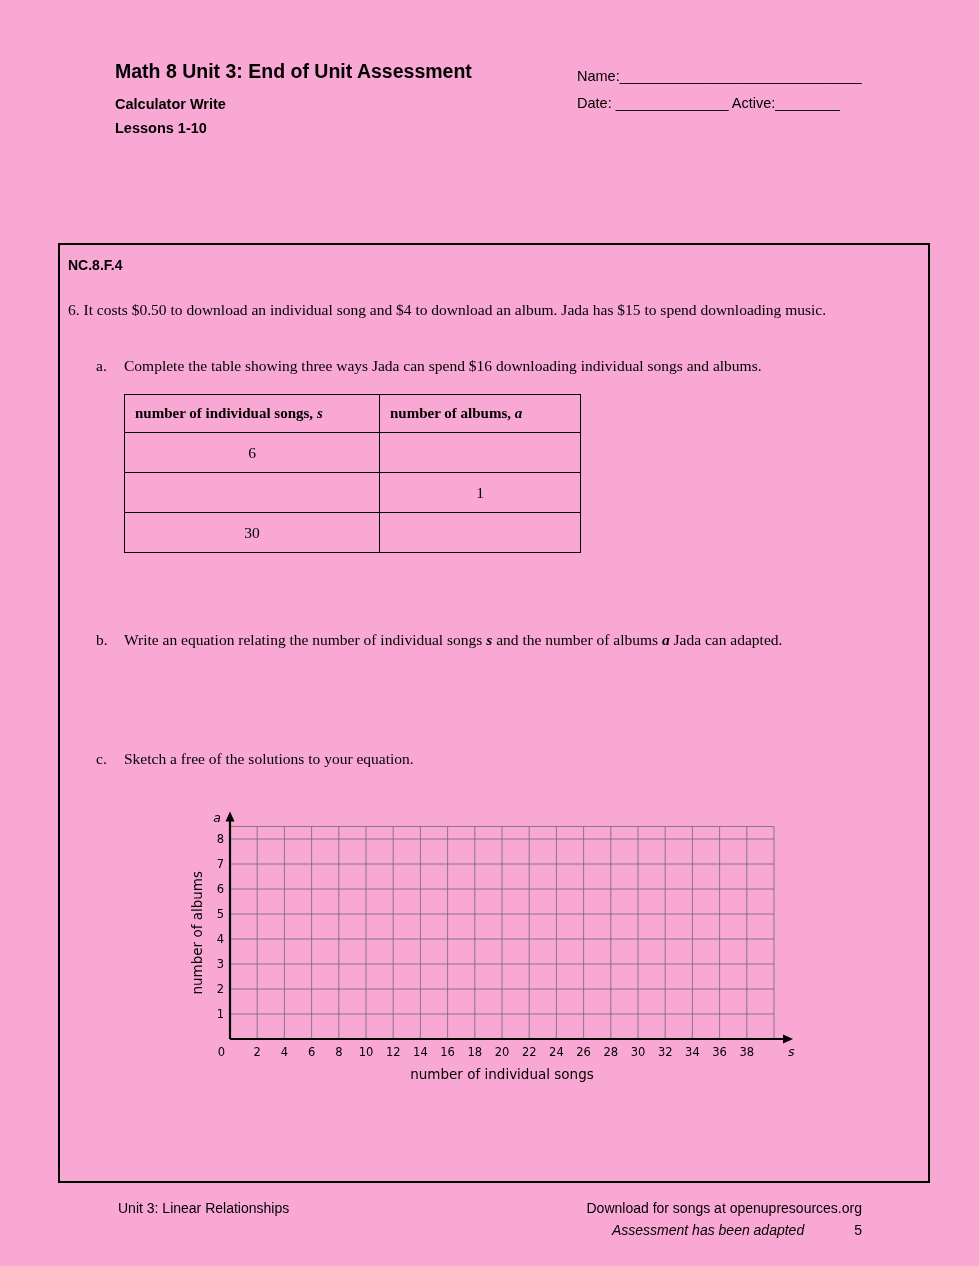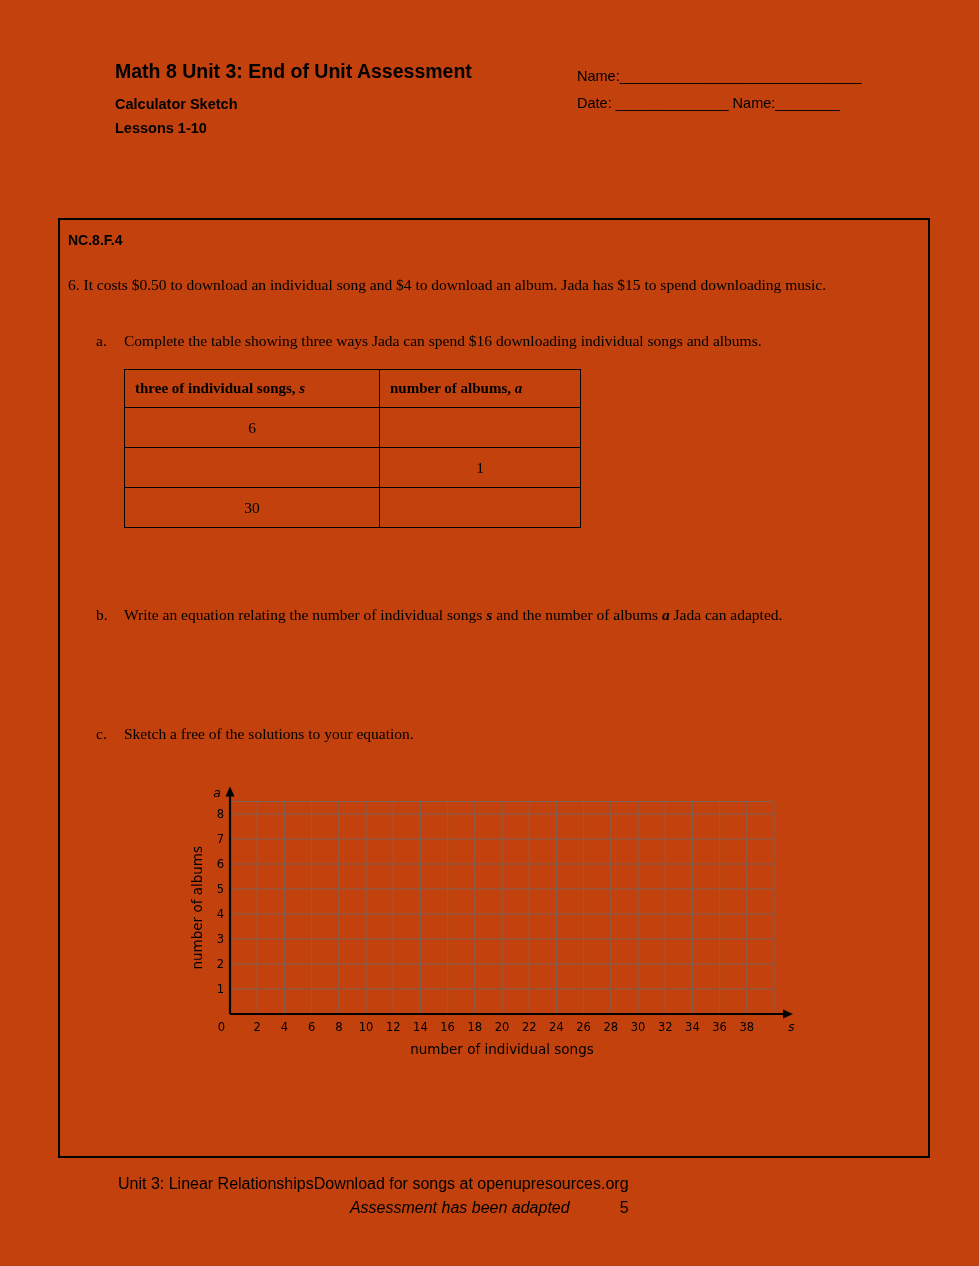--- a/index.html
+++ b/index.html
@@ -2,31 +2,31 @@
 <html><head>
 <meta charset="utf-8">
 <style>
   * { margin:0; padding:0; box-sizing:border-box; }
   html { background:#ffffff; }
   body {
     width:979px; height:1266px;
     background:#ffffff; color:#000;
     font-family:"Liberation Serif", serif;
   }
-  .page { width:979px; height:1266px; padding:60px 49px 0 58px; background:#c2410c; }
+  .page { width:979px; height:1266px; padding:60px 49px 0 58px; background:#f9a8d4; }
 
   
   .header { display:flex; margin-left:57px; }
   .header-left { width:462px; }
   .doc-title { font-family:"Liberation Sans", sans-serif; font-size:19.5px; font-weight:bold; margin-bottom:9px; }
   .subtitle { font-family:"Liberation Sans", sans-serif; font-size:14.5px; font-weight:bold; line-height:24px; }
   .header-right { font-family:"Liberation Sans", sans-serif; font-size:14.5px; line-height:27px; padding-top:3px; white-space:nowrap; }
 
   
-  .problem-box { margin-top:78px; width:872px; height:940px; border:2px solid #000; padding:12px 10px 0 8px; }
+  .problem-box { margin-top:103px; width:872px; height:940px; border:2px solid #000; padding:12px 10px 0 8px; }
   .standard { font-family:"Liberation Sans", sans-serif; font-size:14px; font-weight:bold; }
   .question { margin-top:25px; font-size:15.5px; line-height:24px; max-width:775px;font-family:Liberation Serif, serif; }
 
   .part { display:flex; margin-left:28px; font-size:15.5px; line-height:24px; }
   .part-label { width:28px; flex:none; }
   .part-text { max-width:730px; }
   .part-a { margin-top:32px; }
   .part-b { margin-top:75px; }
   .part-c { margin-top:95px; }
   .var { font-weight:bold; font-style:italic; }
@@ -43,57 +43,57 @@
   .graph-wrap { margin:33px 0 0 120px; }
   #graph-svg .grid { stroke:#6b6b6b; stroke-width:0.8; fill:none; }
   #graph-svg .axis { stroke:#000; stroke-width:2.2; }
   #graph-svg polygon { fill:#000; }
   #graph-svg .t { font-family:"DejaVu Sans", sans-serif; fill:#000; }
   #graph-svg .tick { font-size:11.5px; }
   #graph-svg .axis-title { font-size:13.5px; }
   #graph-svg .var-label { font-size:12.5px; font-style:italic; }
 
   
-  .footer { display:flex; justify-content:flex-start; margin:17px 68px 0 60px;
-            font-family:"Liberation Sans", sans-serif; font-size:16px; }
+  .footer { display:flex; justify-content:space-between; margin:17px 68px 0 60px;
+            font-family:"Liberation Sans", sans-serif; font-size:14px; }
   .footer-right { text-align:right; }
   .adapted-line { margin-top:6px; display:flex; justify-content:flex-end; align-items:baseline; gap:50px; }
   .adapted { font-style:italic; }
 </style>
 </head>
 <body>
 
 <div class="page">
 
   <div class="header">
     <div class="header-left">
       <h1 class="doc-title">Math 8 Unit 3: End of Unit Assessment</h1>
-      <div class="subtitle">Calculator Sketch</div>
+      <div class="subtitle">Calculator Write</div>
       <div class="subtitle">Lessons 1-10</div>
     </div>
     <div class="header-right">
       <div class="info-line">Name:______________________________</div>
-      <div class="info-line">Date: ______________ Name:________</div>
+      <div class="info-line">Date: ______________ Active:________</div>
     </div>
   </div>
 
   <div class="problem-box">
     <div class="standard">NC.8.F.4</div>
 
     <p class="question">6.  It costs $0.50 to download an individual song and $4 to download an album. Jada has $15 to spend downloading music.</p>
 
     <div class="part part-a">
       <span class="part-label">a.</span>
       <div class="part-text">Complete the table showing three ways Jada can spend $16 downloading individual songs and albums.</div>
     </div>
 
     <table class="songs-table">
       <thead>
         <tr>
-          <th><span>three of individual songs, </span><span class="var">s</span></th>
+          <th><span>number of individual songs, </span><span class="var">s</span></th>
           <th><span>number of albums, </span><span class="var">a</span></th>
         </tr>
       </thead>
       <tbody>
         <tr>
           <td>6</td>
           <td></td>
         </tr>
         <tr>
           <td></td>

